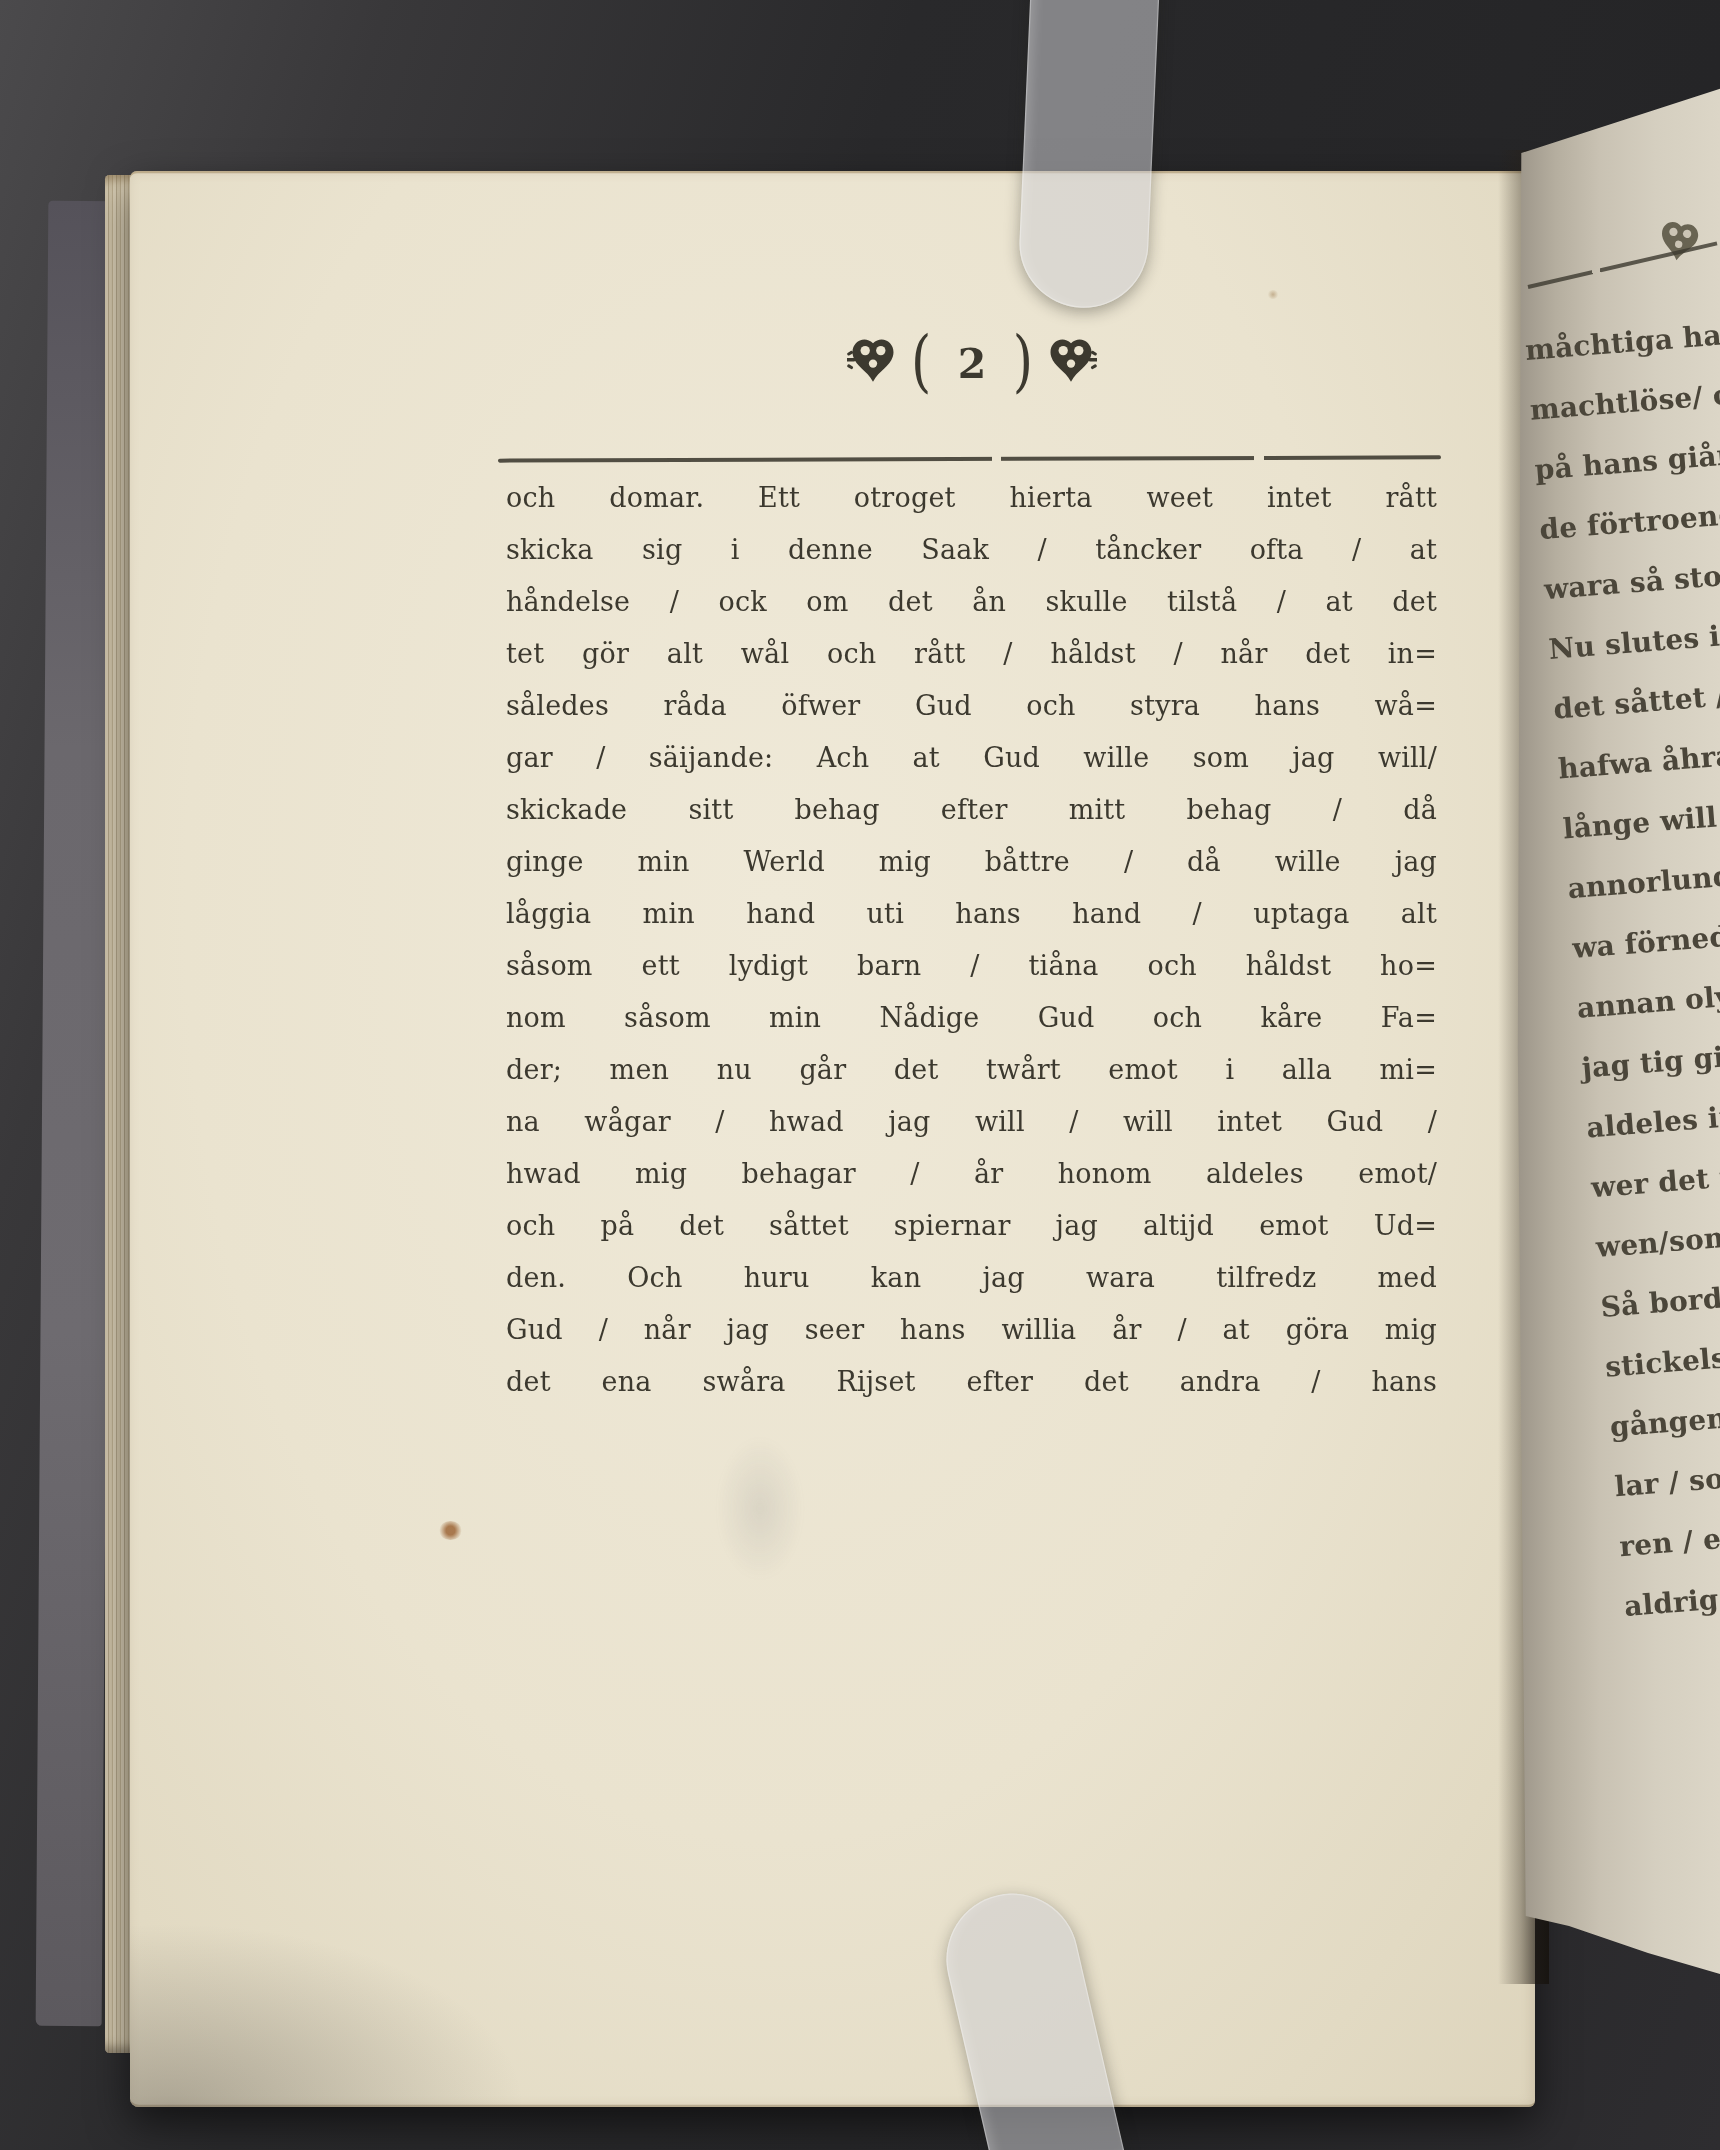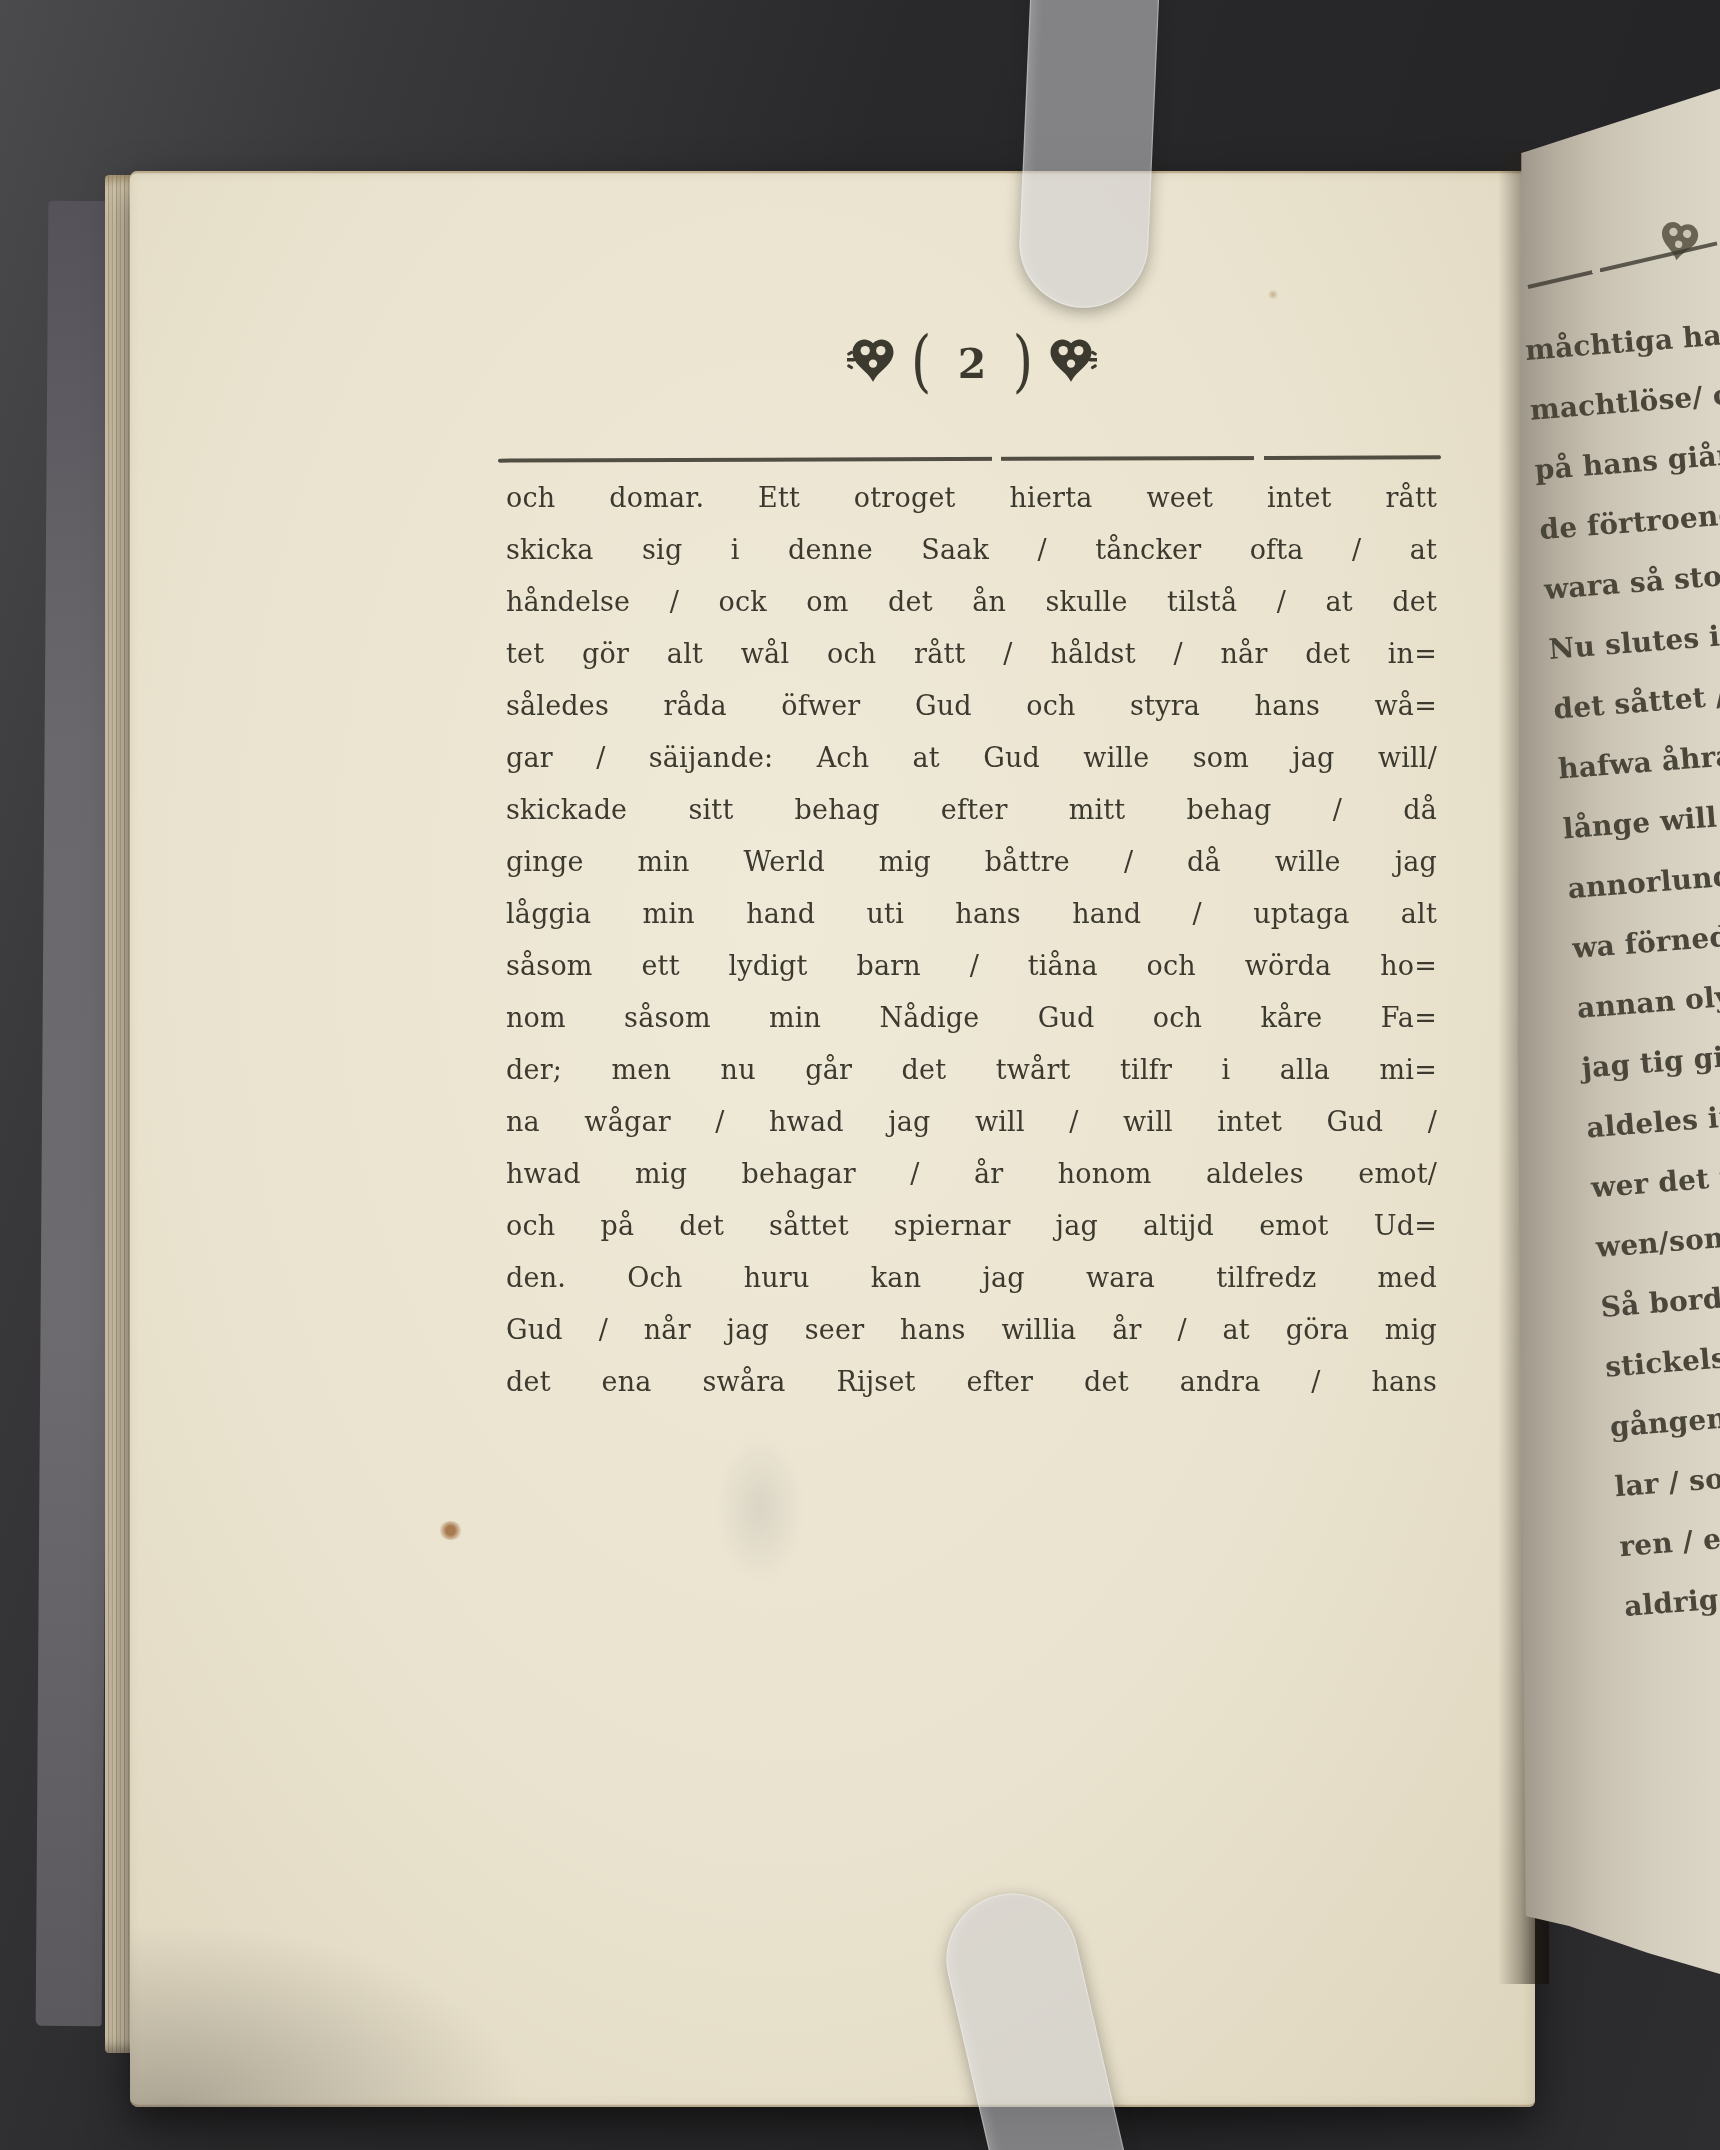--- a/index.html
+++ b/index.html
@@ -119,25 +119,25 @@
         <div class="tl">således råda öfwer Gud och styra hans wå=</div>
 
         <div class="tl">gar / säijande: Ach at Gud wille som jag will/</div>
 
         <div class="tl">skickade sitt behag efter mitt behag /  då</div>
 
         <div class="tl">ginge min Werld mig båttre /  då wille jag</div>
 
         <div class="tl">låggia min hand uti hans hand /  uptaga alt</div>
 
-        <div class="tl">såsom ett lydigt barn /  tiåna och wörda ho=</div>
+        <div class="tl">såsom ett lydigt barn /  tiåna och håldst ho=</div>
 
         <div class="tl">nom såsom min Nådige Gud och kåre Fa=</div>
 
-        <div class="tl">der;  men nu går det twårt tilfr i alla mi=</div>
+        <div class="tl">der;  men nu går det twårt emot i alla mi=</div>
 
         <div class="tl">na wågar / hwad jag will /  will intet Gud /</div>
 
         <div class="tl">hwad mig behagar / år honom aldeles emot/</div>
 
         <div class="tl">och på det såttet spiernar jag altijd emot Ud=</div>
 
         <div class="tl">den.   Och huru kan jag wara tilfredz med</div>
 
         <div class="tl">Gud / når jag seer hans willia år / at göra mig</div>

